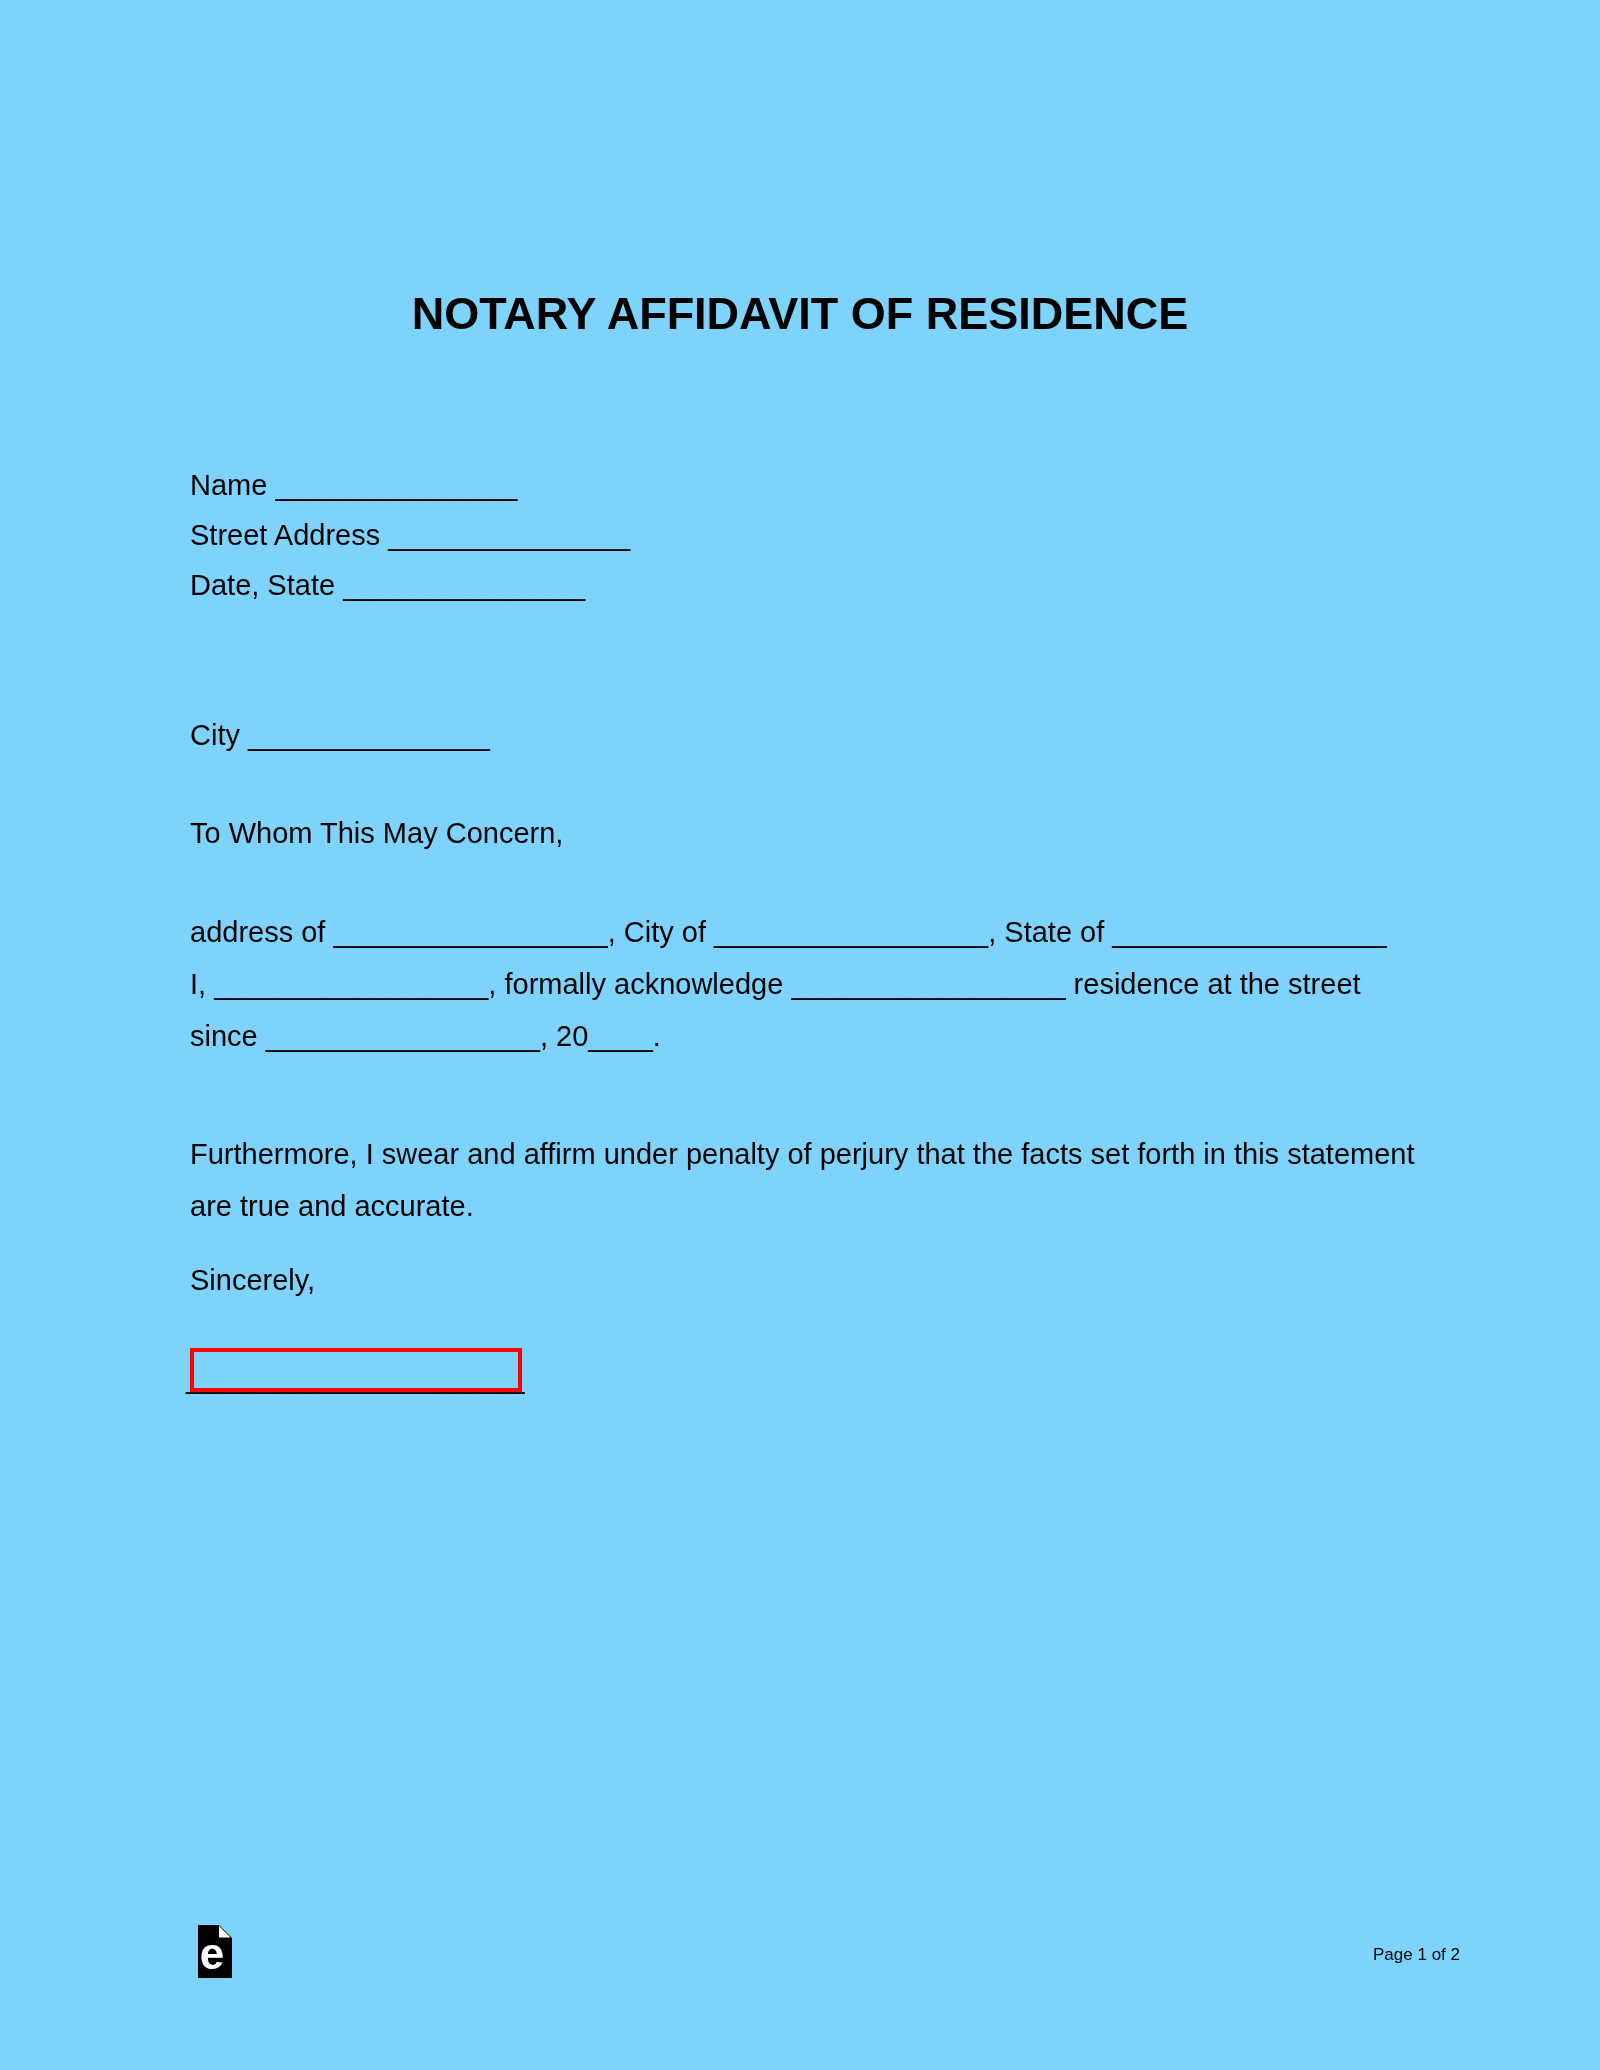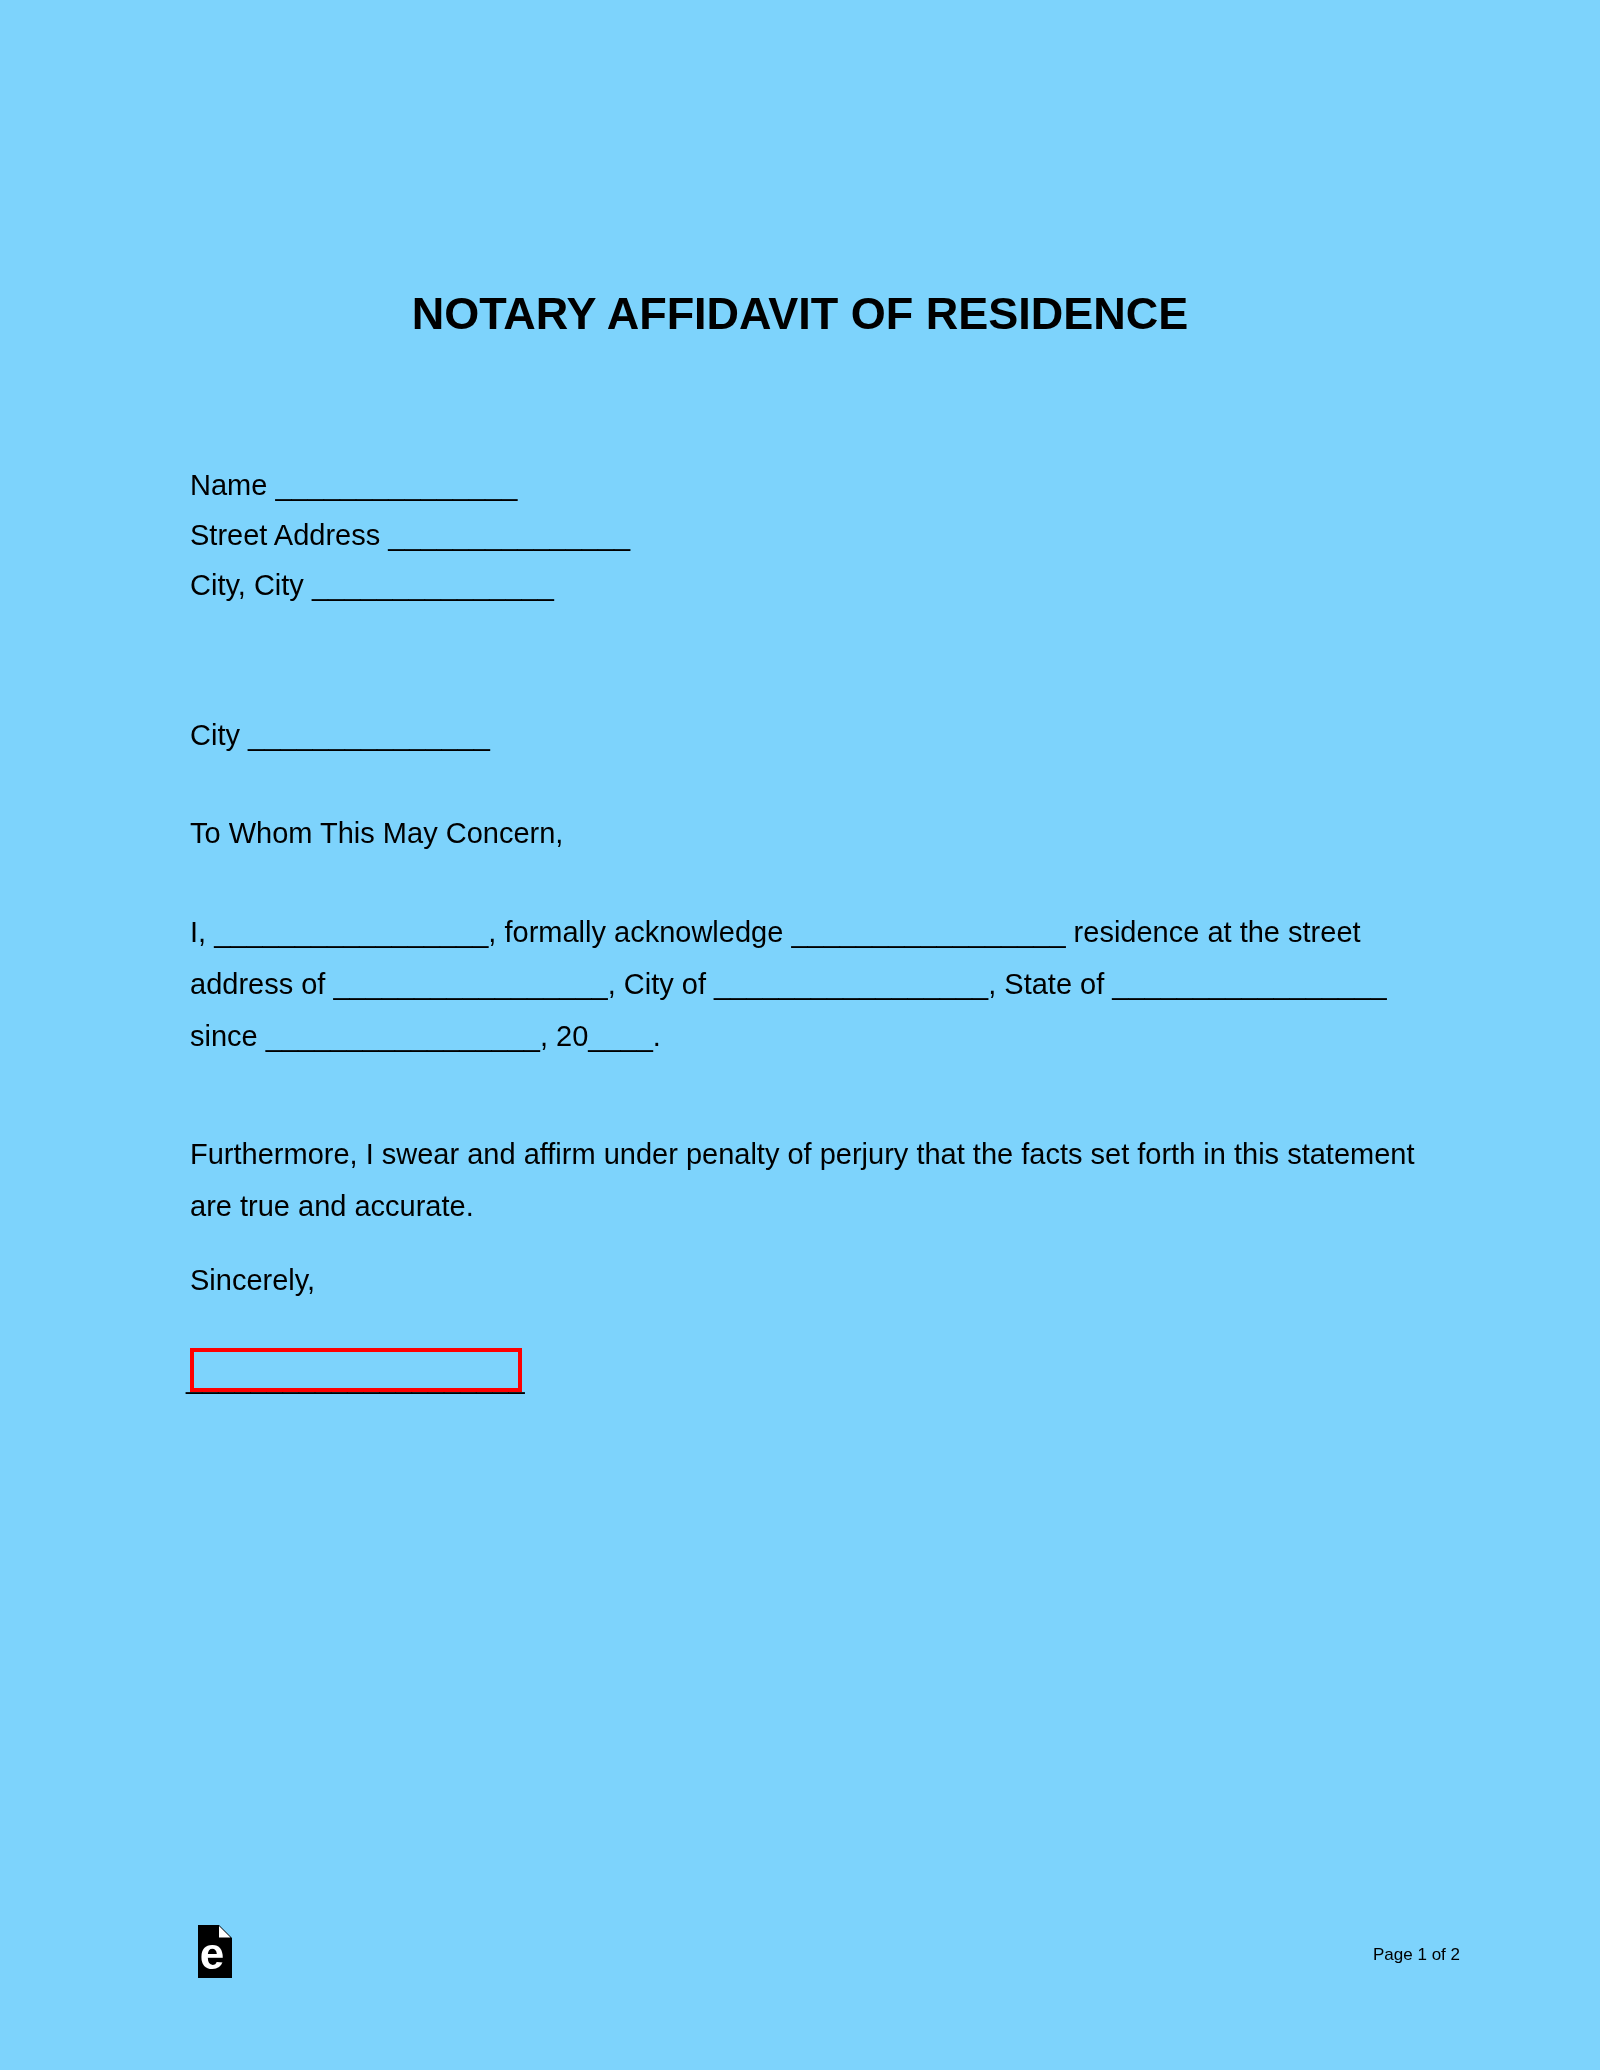--- a/index.html
+++ b/index.html
@@ -48,30 +48,30 @@
 </head>
 <body>
 
 <div class="page">
 
   <div class="abs doc-title">NOTARY AFFIDAVIT OF RESIDENCE</div>
 
   <div class="abs address-block">
     <div class="line">Name _______________</div>
     <div class="line">Street Address _______________</div>
-    <div class="line">City, City _______________</div>
+    <div class="line">Date, State _______________</div>
   </div>
 
   <div class="abs date-line line">City _______________</div>
 
   <div class="abs salutation line">To Whom This May Concern,</div>
 
   <div class="abs para-1">
+    <div class="line">address of _________________, City of _________________, State of _________________</div>
     <div class="line">I, _________________, formally acknowledge _________________ residence at the street</div>
-    <div class="line">address of _________________, City of _________________, State of _________________</div>
     <div class="line">since _________________, 20____.</div>
   </div>
 
   <div class="abs para-2">
     <div class="line">Furthermore, I swear and affirm under penalty of perjury that the facts set forth in this statement</div>
     <div class="line">are true and accurate.</div>
   </div>
 
   <div class="abs closing line">Sincerely,</div>
 

